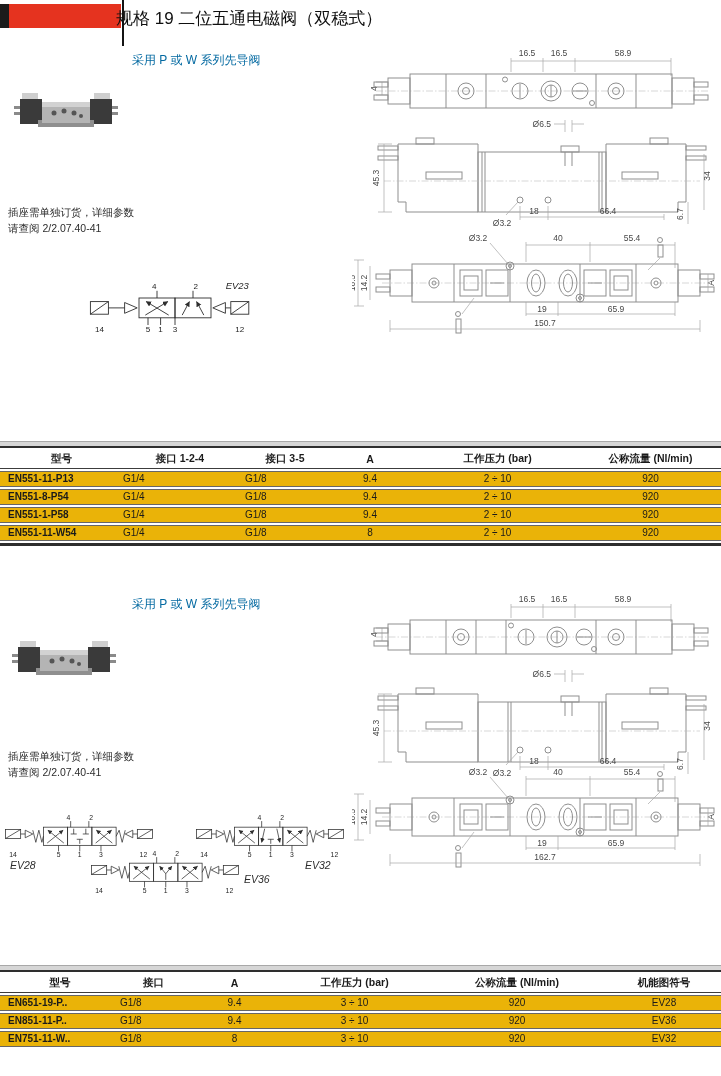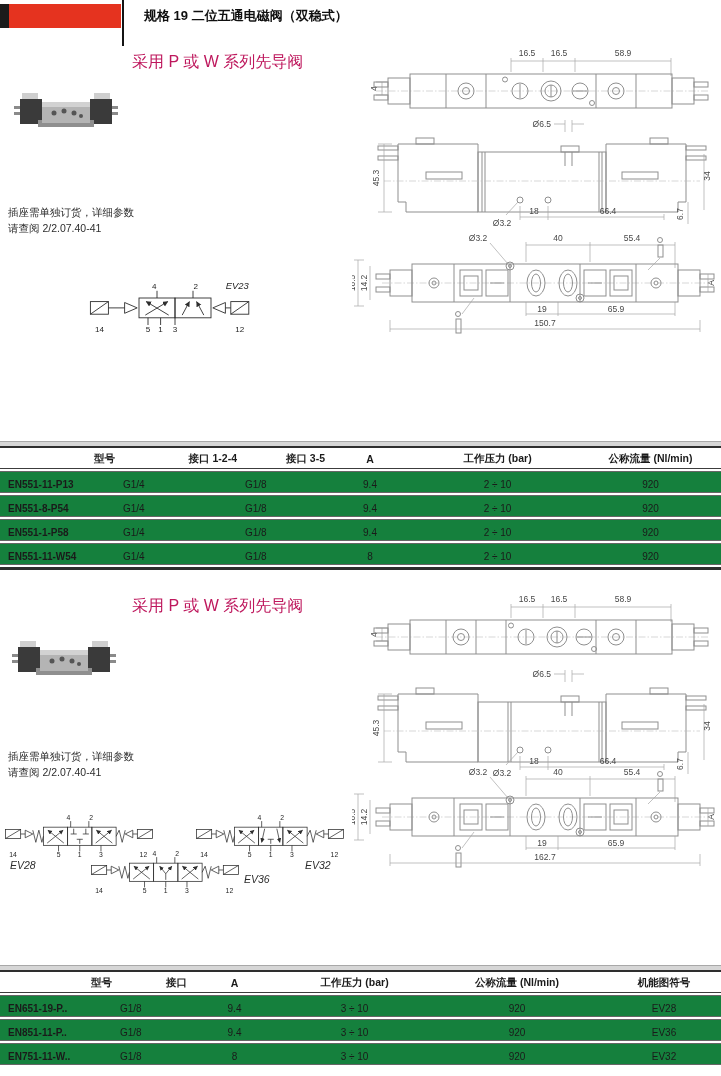--- a/index.html
+++ b/index.html
@@ -3,41 +3,41 @@
 <meta charset="utf-8">
 <style>
 *{margin:0;padding:0;box-sizing:border-box}
 body{background:#fff}
 #page{position:relative;width:721px;height:1076px;background:#fff;
   font-family:"Liberation Sans",sans-serif;color:#222;overflow:hidden}
 .sec-header{position:absolute;left:0;width:721px;height:46px}
 .hdr-black{position:absolute;left:0;top:0;width:9px;height:24px;background:#1b1b1b}
 .hdr-red{position:absolute;left:9px;top:0;width:112px;height:24px;background:#e5331f}
 .hdr-rule{position:absolute;left:122px;top:-4px;width:2px;height:46px;background:#141414}
-.hdr-title{position:absolute;left:144px;top:3px;font-size:13px;font-weight:bold;color:#0f0f0f;white-space:nowrap}
-.subtitle{position:absolute;font-size:16px;color:#be185d;white-space:nowrap}
+.hdr-title{position:absolute;left:116px;top:3px;font-size:17px;font-weight:normal;color:#0f0f0f;white-space:nowrap}
+.subtitle{position:absolute;font-size:12px;color:#0369a1;white-space:nowrap}
 .note{position:absolute;font-size:10.5px;line-height:1.5;color:#2d2d2d;white-space:nowrap}
 .drawings{position:absolute;width:350px}
 .drawings svg{position:absolute}
 svg{display:block}
 
 .ln{fill:none;stroke:#8f8f8f;stroke-width:1}
 .dm{stroke:#a6a6a6;stroke-width:.7;fill:none}
 .dt{font-size:8.5px;fill:#474747}
 .cl{stroke:#bdbdbd;stroke-width:.6;stroke-dasharray:7 2 1.5 2;fill:none}
 
 .sc{fill:none;stroke:#2e2e2e;stroke-width:1}
 .pt{font-size:9px;fill:#1e1e1e}
 .ev{font-size:10.5px;font-style:italic;fill:#1e1e1e}
 
 .tbl{position:absolute;left:0;width:721px}
 .strip{height:7px;background:#d6d6d6;border-top:1px solid #a8a8a8;border-bottom:2px solid #2e2e2e}
 table{width:100%;border-collapse:separate;border-spacing:0 2px;table-layout:fixed}
-thead th{font-size:10.5px;font-weight:bold;color:#1a1a1a;text-align:right;padding:2px 0 2px 8px;white-space:nowrap;border-bottom:1.5px solid #3c3c3c}
-tbody td{font-size:10px;line-height:10px;color:#1a1a1a;background:#15803d;border-top:1px solid #666;border-bottom:1px solid #666;padding:8px 0 2px 8px;white-space:nowrap}
+thead th{font-size:10.5px;font-weight:bold;color:#1a1a1a;text-align:center;padding:2px 0 2px 8px;white-space:nowrap;border-bottom:1.5px solid #3c3c3c}
+tbody td{font-size:10px;line-height:10px;color:#1a1a1a;background:#eab308;border-top:1px solid #666;border-bottom:1px solid #666;padding:2px 0 2px 8px;white-space:nowrap}
 tbody td:first-child{font-weight:bold}
 .t1 th:nth-child(n+4),.t1 td:nth-child(n+4){text-align:center;padding-left:0}
 .t2 th:nth-child(n+3),.t2 td:nth-child(n+3){text-align:center;padding-left:0}
 .botbar{height:2.5px;background:#2e2e2e}
 </style>
 </head>
 <body>
 
 <div id="page">
 

